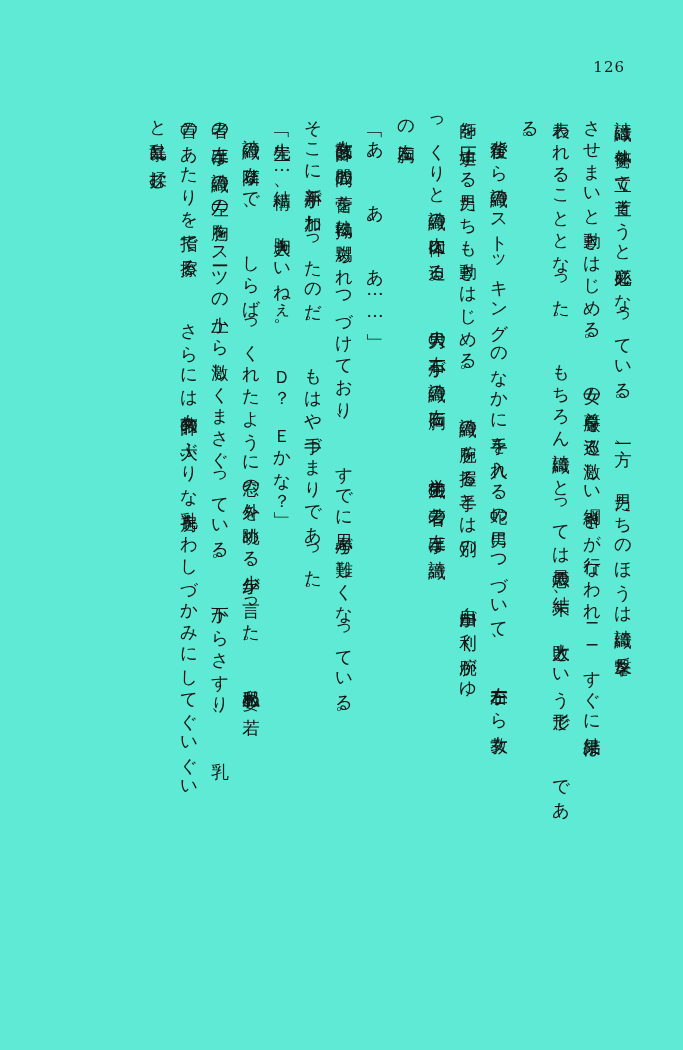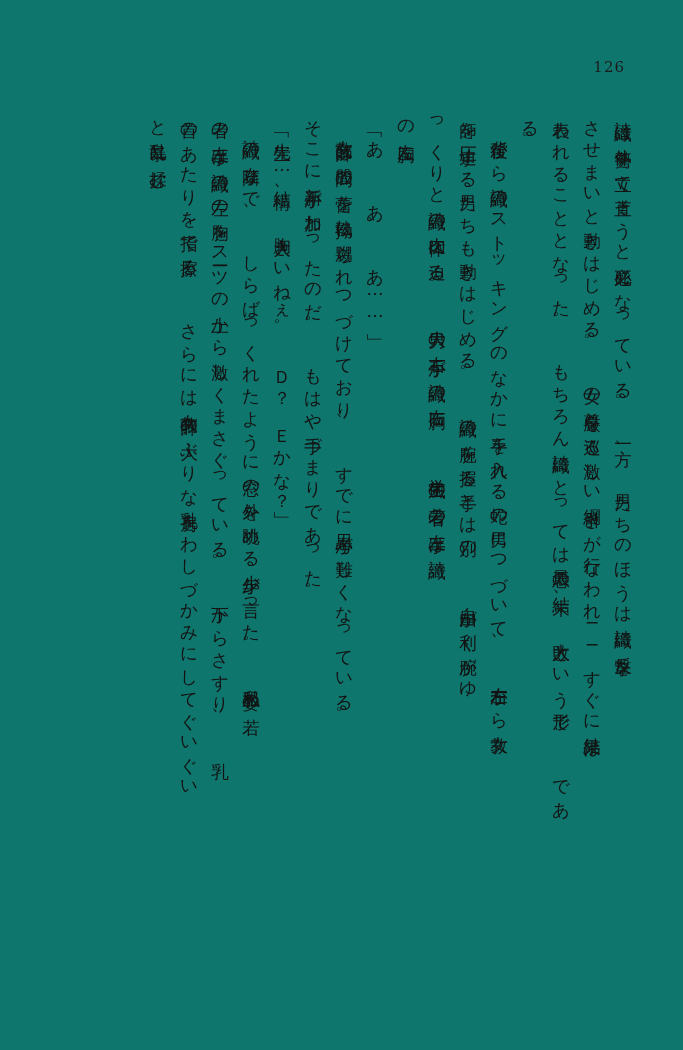--- a/index.html
+++ b/index.html
@@ -12,21 +12,21 @@
     height: 1050px;
     overflow: hidden;
     font-family: "DejaVu Serif", "Liberation Serif", serif;
     color: #111111;
   }
   .page {
     position: relative;
     width: 683px;
     height: 1050px;
     box-sizing: border-box;
-    background: #0f766e;
+    background: #5eead4;
   }
   .page-number {
     position: absolute;
     top: 58px;
     right: 58px;
     font-size: 15px;
     letter-spacing: 1px;
     color: #1a1a1a;
     font-family: "DejaVu Serif", "Liberation Serif", serif;
   }

